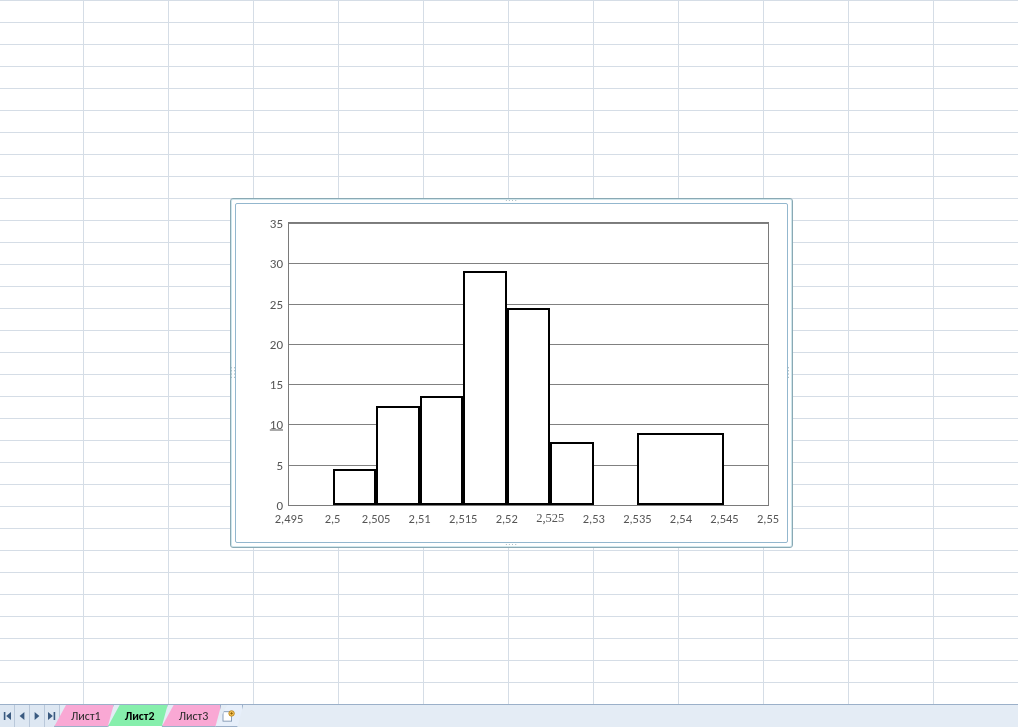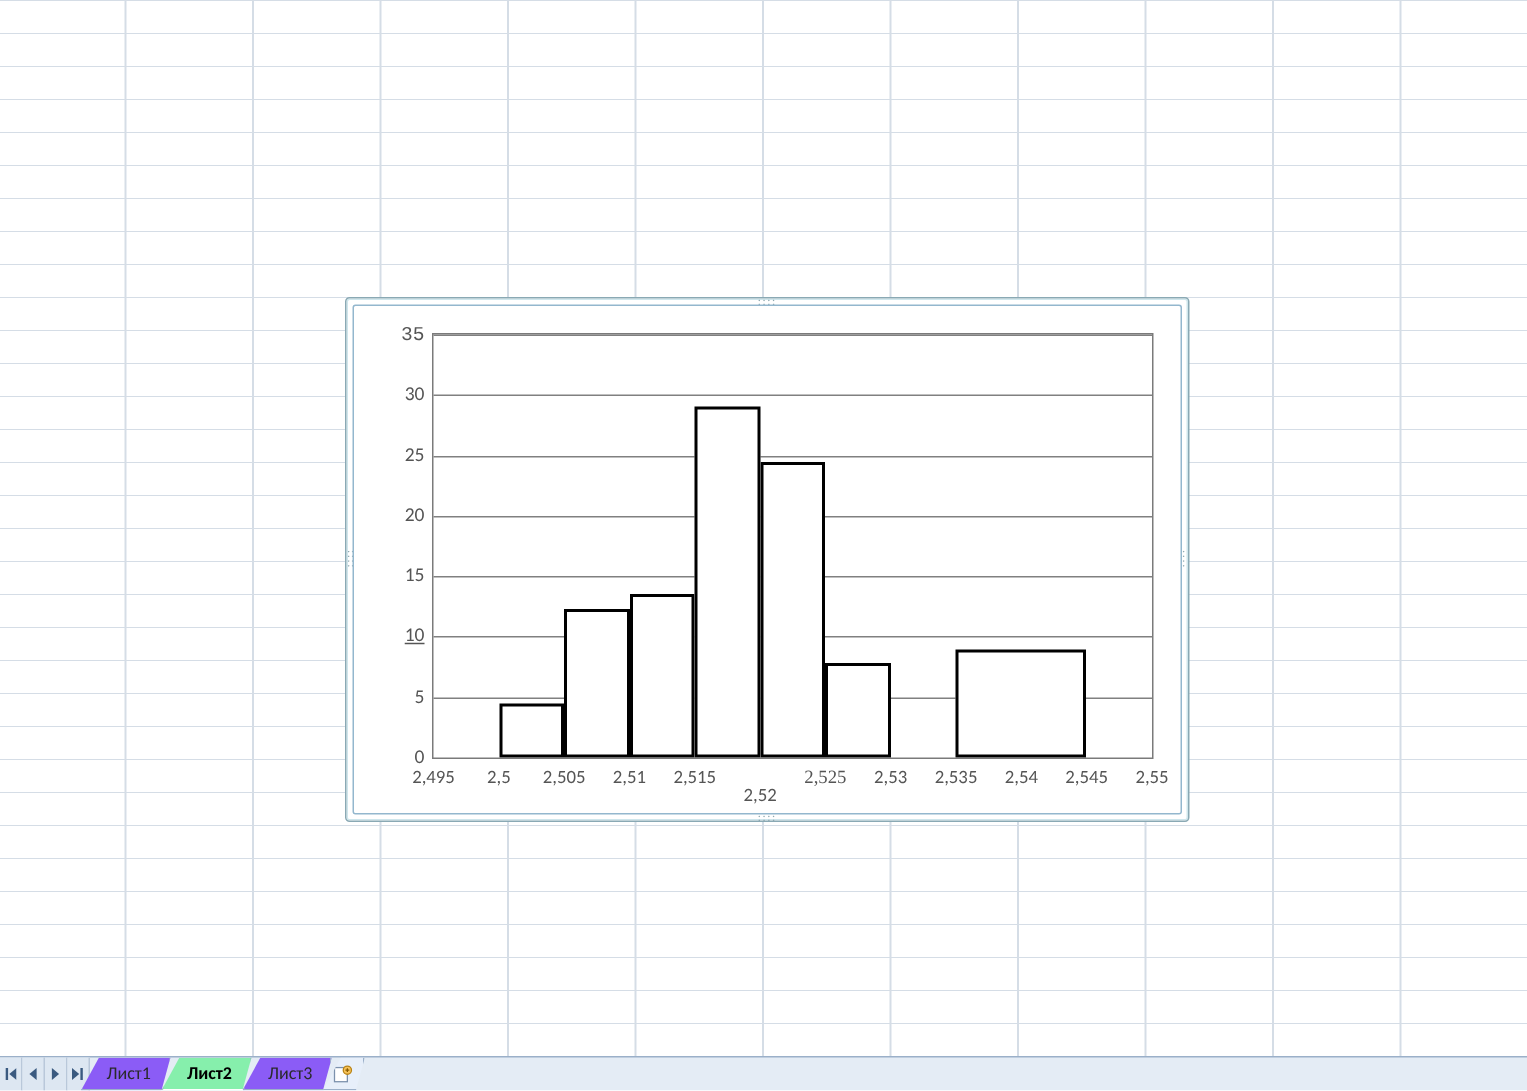--- a/index.html
+++ b/index.html
@@ -126,21 +126,21 @@
   .nav-btn svg * { fill: #3a5a80; }
 
   .tab, .tab-new {
     position: relative;
     display: flex;
     align-items: center;
     padding: 0 12px 0 16px;
     border: 1px solid #9bb0c9;
     border-top: none;
     margin-left: -6px;
-    background: #8b5cf6;
+    background: #f9a8d4;
     cursor: pointer;
     clip-path: polygon(12px 0, 100% 0, calc(100% - 6px) 100%, 0 100%);
   }
   .tab:first-of-type { margin-left: 0; }
   .tab.active {
     background: #86efac;
     font-weight: 700;
     color: #000;
     z-index: 2;
     border-bottom-color: #fff;
@@ -175,27 +175,27 @@
         <div class="y-tick-label" style="top: 71.4286%; text-decoration: underline;">10</div>
         <div class="grid-line" style="top: 57.1429%;"></div>
         <div class="y-tick-label" style="top: 57.1429%;">15</div>
         <div class="grid-line" style="top: 42.8571%;"></div>
         <div class="y-tick-label" style="top: 42.8571%;">20</div>
         <div class="grid-line" style="top: 28.5714%;"></div>
         <div class="y-tick-label" style="top: 28.5714%;">25</div>
         <div class="grid-line" style="top: 14.2857%;"></div>
         <div class="y-tick-label" style="top: 14.2857%;">30</div>
         <div class="grid-line" style="top: 0%;"></div>
-        <div class="y-tick-label" style="top: 0%; font-family: Liberation Mono, monospace;">35</div>
+        <div class="y-tick-label" style="top: 0%;">35</div>
         <div class="x-tick-label" style="left: 0%;">2,495</div>
         <div class="x-tick-label" style="left: 9.09091%; text-align: center;">2,5</div>
         <div class="x-tick-label" style="left: 18.1818%;">2,505</div>
         <div class="x-tick-label" style="left: 27.2727%;">2,51</div>
         <div class="x-tick-label" style="left: 36.3636%;">2,515</div>
-        <div class="x-tick-label" style="left: 45.4545%; margin-top: 12px;">2,52</div>
+        <div class="x-tick-label" style="left: 45.4545%;">2,52</div>
         <div class="x-tick-label" style="left: 54.5455%; font-family: Liberation Serif, serif;">2,525</div>
         <div class="x-tick-label" style="left: 63.6364%;">2,53</div>
         <div class="x-tick-label" style="left: 72.7273%;">2,535</div>
         <div class="x-tick-label" style="left: 81.8182%;">2,54</div>
         <div class="x-tick-label" style="left: 90.9091%;">2,545</div>
         <div class="x-tick-label" style="left: 100%;">2,55</div>
         <div class="bar" title="4.5" style="left: 9.09091%; width: 9.09091%; height: 12.8571%;"></div>
         <div class="bar" title="12.3" style="left: 18.1818%; width: 9.09091%; height: 35.1429%;"></div>
         <div class="bar" title="13.5" style="left: 27.2727%; width: 9.09091%; height: 38.5714%;"></div>
         <div class="bar" title="29" style="left: 36.3636%; width: 9.09091%; height: 82.8571%;"></div>

